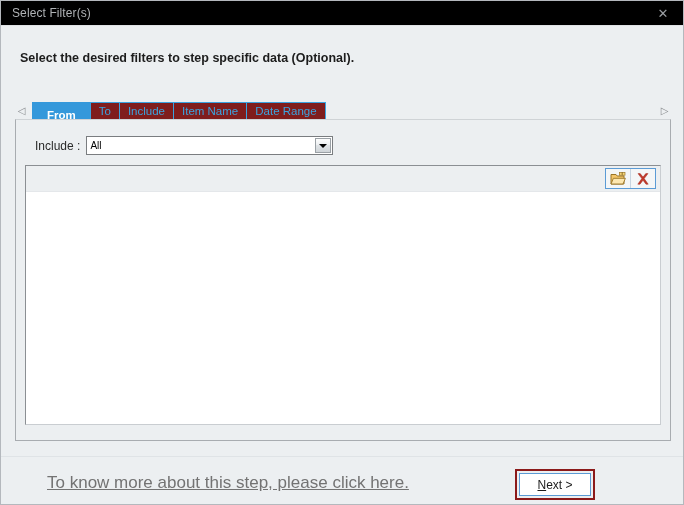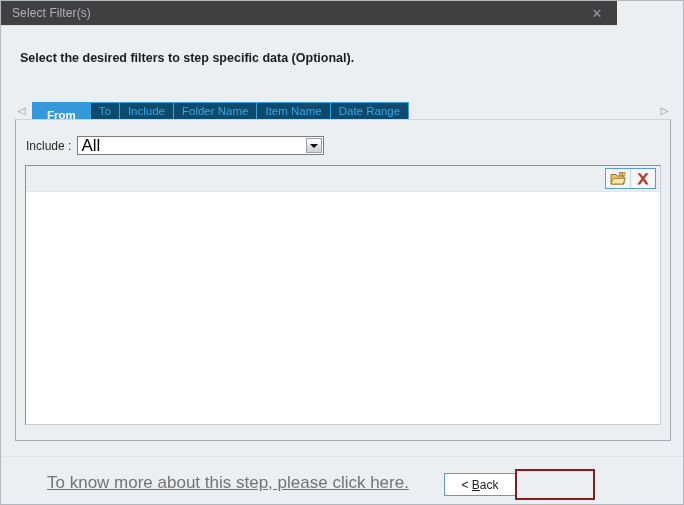--- a/index.html
+++ b/index.html
@@ -19,23 +19,23 @@
     box-sizing: border-box;
     border: 1px solid #b4b8bd;
     background: #eceff1;
     overflow: hidden;
   }
 
   
   .titlebar {
     position: absolute;
     left: 0; top: 0;
-    width: 616px;
+    width: 682px;
     height: 25px;
-    background: #404040;
+    background: #000000;
     border-bottom: 1px solid #dfe2e5;
     box-sizing: border-box;
     padding-left: 44px;
   }
   .title-text {
     position: absolute;
     left: 11px;
     top: 5px;
     font-size: 12px;
     color: #b0b3b6;
@@ -98,21 +98,21 @@
     left: 17px;
     top: 0;
     display: flex;
     height: 18px;
   }
   .tab {
     height: 18px;
     box-sizing: border-box;
     border: 1px solid #39a3e0;
     border-right: none;
-    background: #0c4a6e;
+    background: #7f1d1d;
     color: #3ba4e0;
     font-size: 11.5px;
     display: flex;
     align-items: center;
     justify-content: center;
     padding: 0 8px;
     white-space: nowrap;
     cursor: default;
   }
   .tab:last-child { border-right: 1px solid #39a3e0; }
@@ -133,21 +133,21 @@
     height: 322px;
     box-sizing: border-box;
     border: 1px solid #a8acb0;
     border-top: 1px solid #cfd3d6;
     background: #eceff1;
   }
 
   
   .include-row {
     position: absolute;
-    left: 10px;
+    left: 19px;
     top: 16px;
     display: flex;
     align-items: center;
   }
   .include-label {
     font-size: 12px;
     color: #2a2a2a;
     margin-right: 6px;
     white-space: nowrap;
   }
@@ -155,21 +155,21 @@
     position: relative;
     width: 247px;
     height: 19px;
     box-sizing: border-box;
     border: 1px solid #7a7d80;
     background: #ffffff;
     display: flex;
     align-items: center;
   }
   .combo-value {
-    font-size: 17px;
+    font-size: 10px;
     color: #000;
     padding-left: 3px;
     white-space: nowrap;
   }
   .combo-btn {
     position: absolute;
     right: 1px;
     top: 1px;
     width: 16px;
     height: 15px;
@@ -301,21 +301,20 @@
   </div>
 
   <div class="heading">Select the desired filters to step specific data (Optional).</div>
 
   <div class="tabstrip">
     <div class="tab-arrow left">◁</div>
     <div class="tabs">
       <div class="tab active">From</div>
       <div class="tab">To</div>
       <div class="tab">Include</div>
-      <div class="tab">Folder Name</div>
       <div class="tab">Item Name</div>
       <div class="tab">Date Range</div>
     </div>
     <div class="tab-arrow right">▷</div>
   </div>
 
   <div class="tabpanel">
 
     <div class="include-row">
       <span class="include-label">Include :</span>
@@ -347,21 +346,21 @@
       </div>
       <div class="list-area"></div>
     </div>
 
   </div>
 
   <div class="footer-sep"></div>
 
   <a class="help-link">To know more about this step, please click here.</a>
 
-  <div class="btn btn-back">
-      <span><span>&lt; </span><span class="acc">B</span><span>ack</span></span>
-    </div>
-
+
+  <div class="btn btn-next">
+      <span><span class="acc">N</span><span>ext &gt;</span></span>
+    </div>
 
 
   <div class="highlight-box"></div>
 
 </div>
 
 </body></html>

